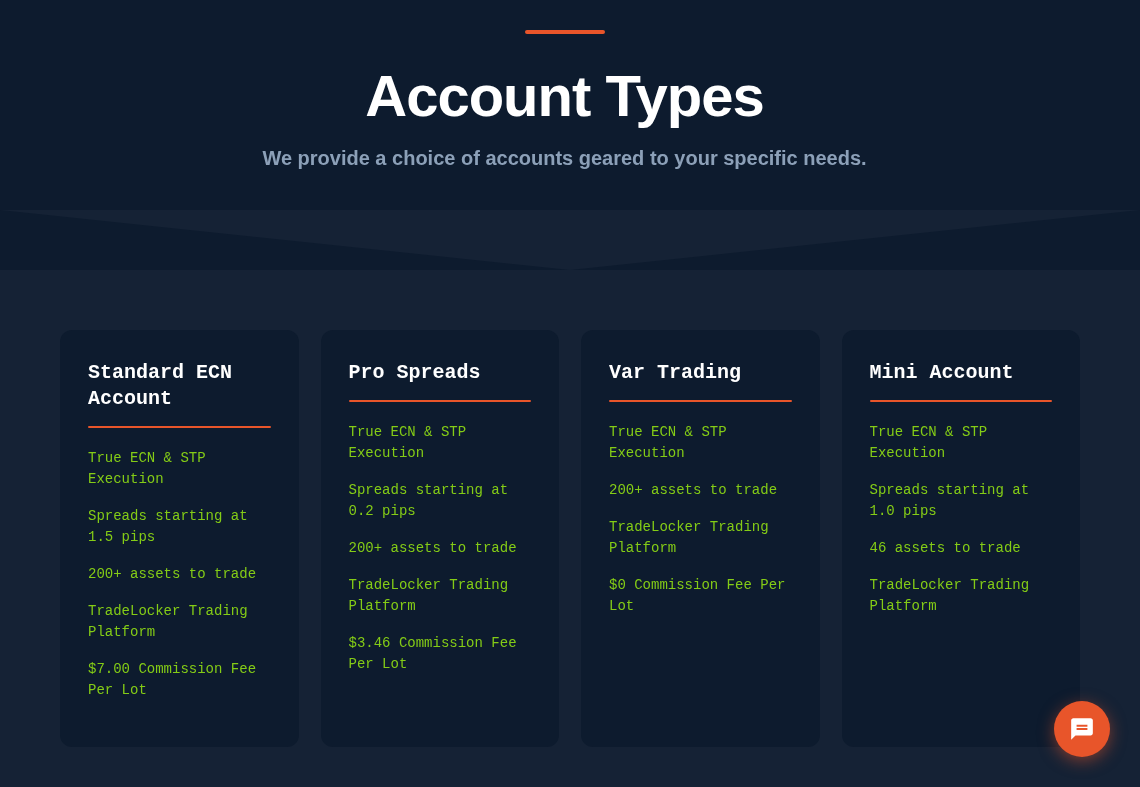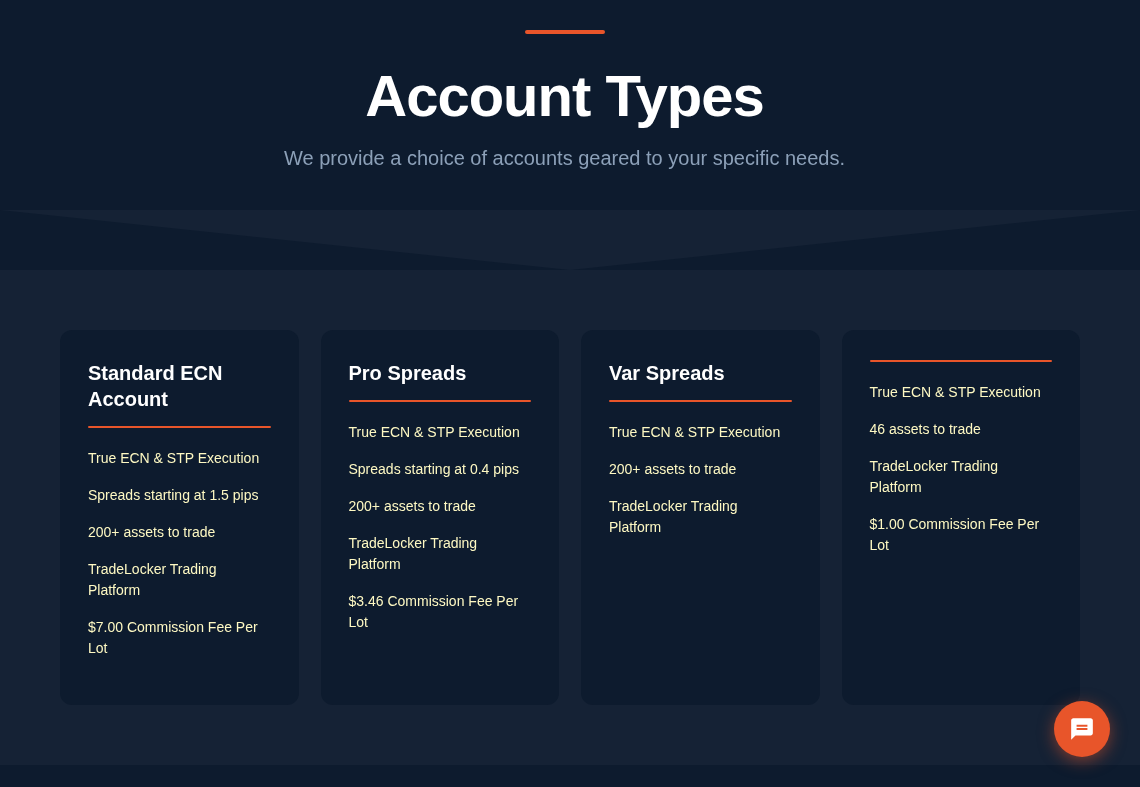--- a/index.html
+++ b/index.html
@@ -44,21 +44,21 @@
       font-weight: 700;
       color: #fff;
       margin-bottom: 18px;
       letter-spacing: -1px;
     }
 
     .page-subtitle {
       font-size: 20px;
       color: #8ca0b8;
       margin-bottom: 40px;
-      font-weight: 400;
+      font-weight: 700;
     }
 
     
     .bottom-section {
       background: #152235;
       padding: 60px 60px 60px 60px;
       position: relative;
     }
 
     .cards-container {
@@ -68,20 +68,21 @@
       flex-wrap: nowrap;
     }
 
     .account-card {
       background: #0d1b2e;
       border-radius: 12px;
       padding: 30px 28px 30px 28px;
       flex: 1;
       min-width: 220px;
       max-width: 260px;
+      font-family: Liberation Mono, monospace;
     }
 
     .card-title {
       font-size: 20px;
       font-weight: 700;
       color: #fff;
       margin-bottom: 14px;
       line-height: 1.3;
     }
 
@@ -93,21 +94,21 @@
       border-radius: 1px;
     }
 
     .card-features {
       list-style: none;
       padding: 0;
     }
 
     .card-features li {
       font-size: 14px;
-      color: #fef9c3;
+      color: #84cc16;
       margin-bottom: 16px;
       line-height: 1.5;
       font-weight: 400;
     }
 
     
     .chat-button {
       position: fixed;
       bottom: 30px;
       right: 30px;
@@ -171,44 +172,46 @@
           <li>TradeLocker Trading Platform</li>
           <li>$7.00 Commission Fee Per Lot</li>
         </ul>
       </div>
 
       <div class="account-card">
         <h2 class="card-title">Pro Spreads</h2>
         <div class="card-divider"></div>
         <ul class="card-features">
           <li>True ECN &amp; STP Execution</li>
-          <li>Spreads starting at 0.4 pips</li>
+          <li>Spreads starting at 0.2 pips</li>
           <li>200+ assets to trade</li>
           <li>TradeLocker Trading Platform</li>
           <li>$3.46 Commission Fee Per Lot</li>
         </ul>
       </div>
 
       <div class="account-card">
-        <h2 class="card-title">Var Spreads</h2>
+        <h2 class="card-title">Var Trading</h2>
         <div class="card-divider"></div>
         <ul class="card-features">
           <li>True ECN &amp; STP Execution</li>
           <li>200+ assets to trade</li>
           <li>TradeLocker Trading Platform</li>
-        </ul>
-      </div>
-
-      <div class="account-card">
-        <div class="card-divider"></div>
-        <ul class="card-features">
-          <li>True ECN &amp; STP Execution</li>
+          <li>$0 Commission Fee Per Lot</li>
+        </ul>
+      </div>
+
+      <div class="account-card">
+        <h2 class="card-title">Mini Account</h2>
+        <div class="card-divider"></div>
+        <ul class="card-features">
+          <li>True ECN &amp; STP Execution</li>
+          <li>Spreads starting at 1.0 pips</li>
           <li>46 assets to trade</li>
           <li>TradeLocker Trading Platform</li>
-          <li>$1.00 Commission Fee Per Lot</li>
         </ul>
       </div>
 
     </div>
   </div>
 
 </div>
 
 <div class="chat-button">
   <svg viewBox="0 0 24 24" xmlns="http://www.w3.org/2000/svg">

